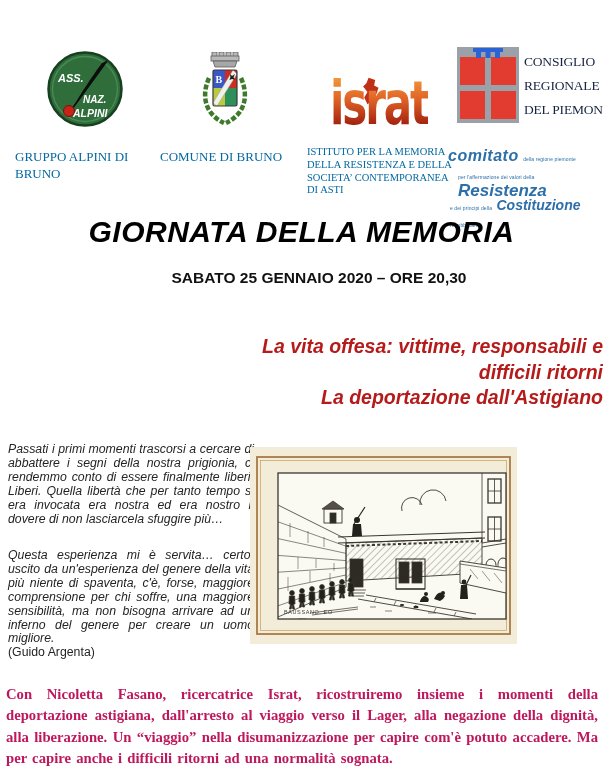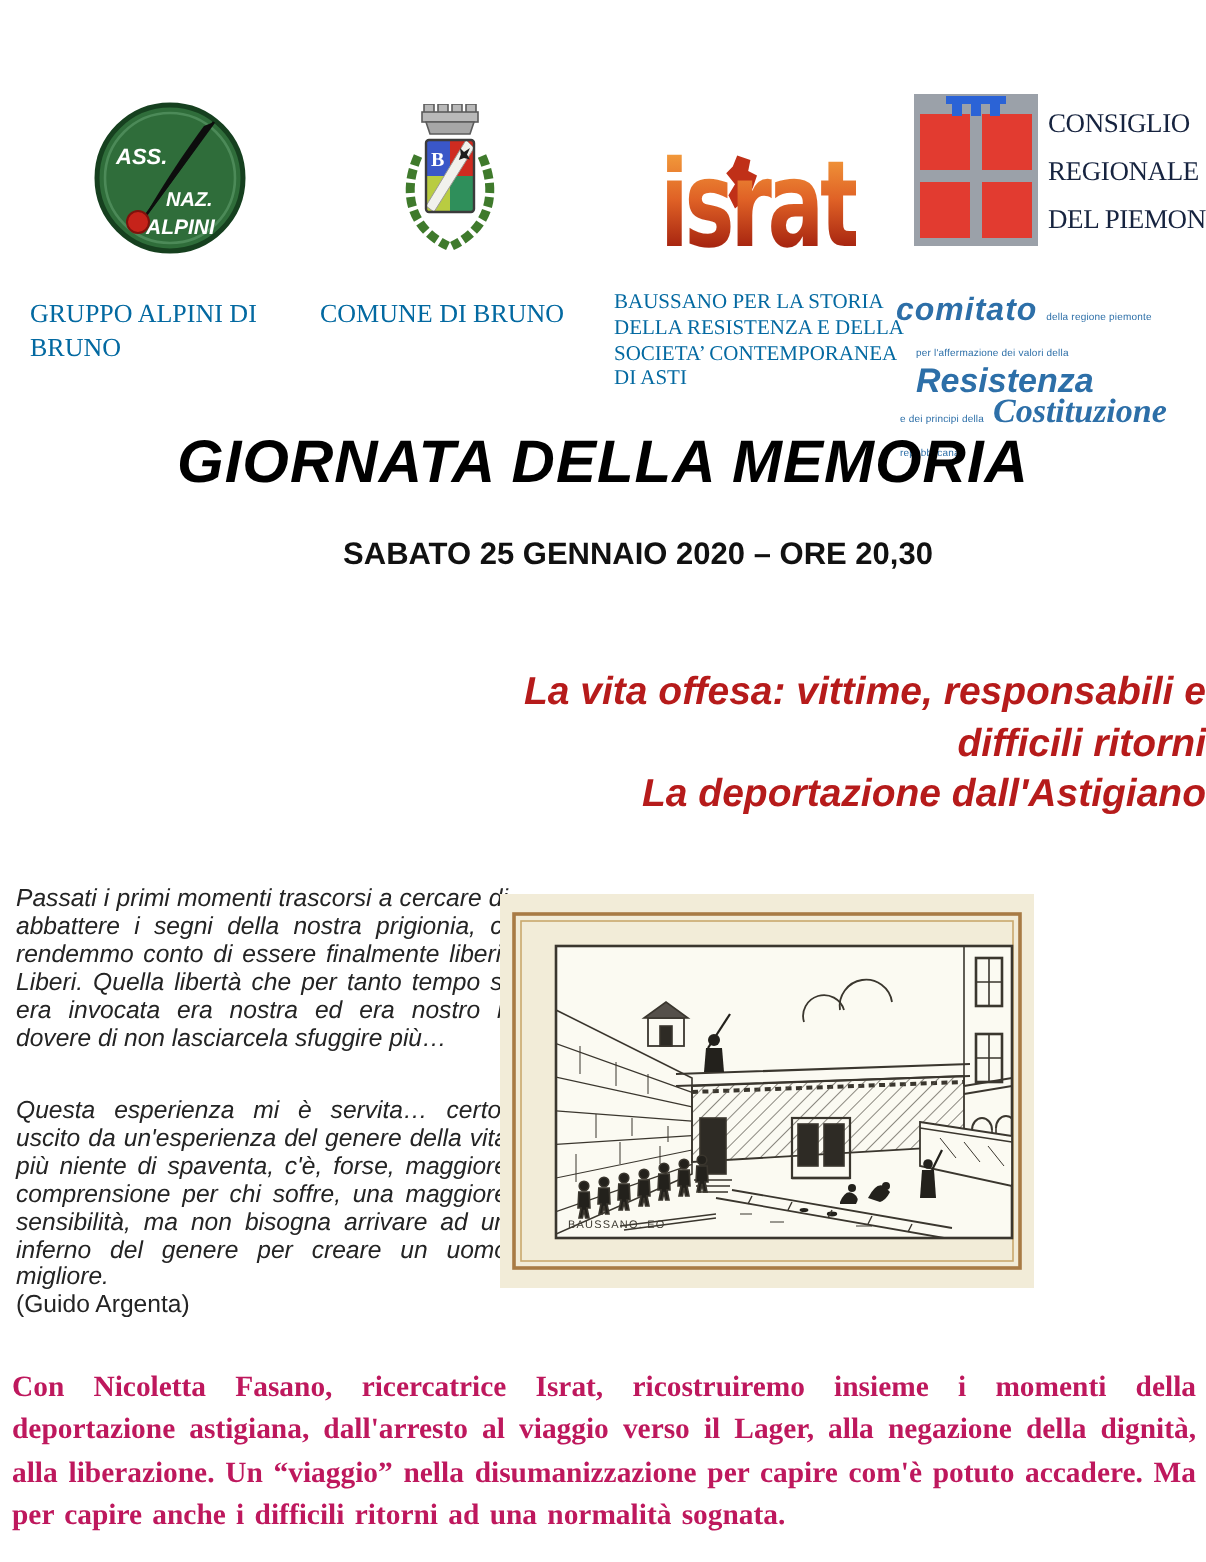--- a/index.html
+++ b/index.html
@@ -31,21 +31,21 @@
 
   
   .org-label{font-family:"Liberation Serif",serif;font-size:13px;line-height:17px;color:#0369a1;}
   .lbl-alpini{left:15px;top:148px;width:135px;}
   .lbl-comune{left:160px;top:148px;width:150px;white-space:nowrap;}
   .lbl-istituto{left:307px;top:146px;width:150px;font-size:10.5px;line-height:12.8px;}
 
   .comitato{left:448px;top:149px;width:154px;color:#2d6fa8;line-height:13px;}
   .com-big{font-style:italic;font-weight:bold;font-size:16px;letter-spacing:0.5px;}
   .com-med{font-style:italic;font-weight:bold;font-size:17px;}
-  .com-med2{font-style:italic;font-weight:bold;font-size:17px;font-family:Liberation Serif, serif;}
+  .com-med2{font-style:italic;font-weight:bold;font-size:14px;}
   .com-tiny{font-size:5px;letter-spacing:0.1px;}
   .com-row2{margin-left:10px;margin-top:1px;}
   .com-row3{margin-left:2px;margin-top:1px;}
 
   
   .main-title{left:0;right:0;top:215px;text-align:center;color:#000000;
       font-style:italic;font-weight:bold;font-size:30px;letter-spacing:0.5px;}
   .event-lines{left:0;right:0;top:267px;text-align:center;font-weight:bold;
       font-size:15.5px;line-height:21.5px;color:#111;margin-left:35px;}
   .sub-title{left:0;right:0;top:334px;text-align:right;color:#b61b1b;
@@ -132,21 +132,21 @@
     <div class="cr-text">
       <div>CONSIGLIO</div>
       <div>REGIONALE</div>
       <div>DEL PIEMONTE</div>
     </div>
   </div>
 
   <div class="abs org-label lbl-alpini">GRUPPO ALPINI DI BRUNO</div>
   <div class="abs org-label lbl-comune">COMUNE DI BRUNO</div>
   <div class="abs org-label lbl-istituto">
-    <div>BAUSSANO PER LA STORIA</div>
+    <div>ISTITUTO PER LA MEMORIA</div>
     <div>DELLA RESISTENZA E DELLA</div>
     <div>SOCIETA’ CONTEMPORANEA</div>
     <div>DI ASTI</div>
   </div>
 
   <div class="abs comitato">
     <div>
       <span class="com-big">comitato</span>
       <span class="com-tiny">della regione piemonte</span>
     </div>

